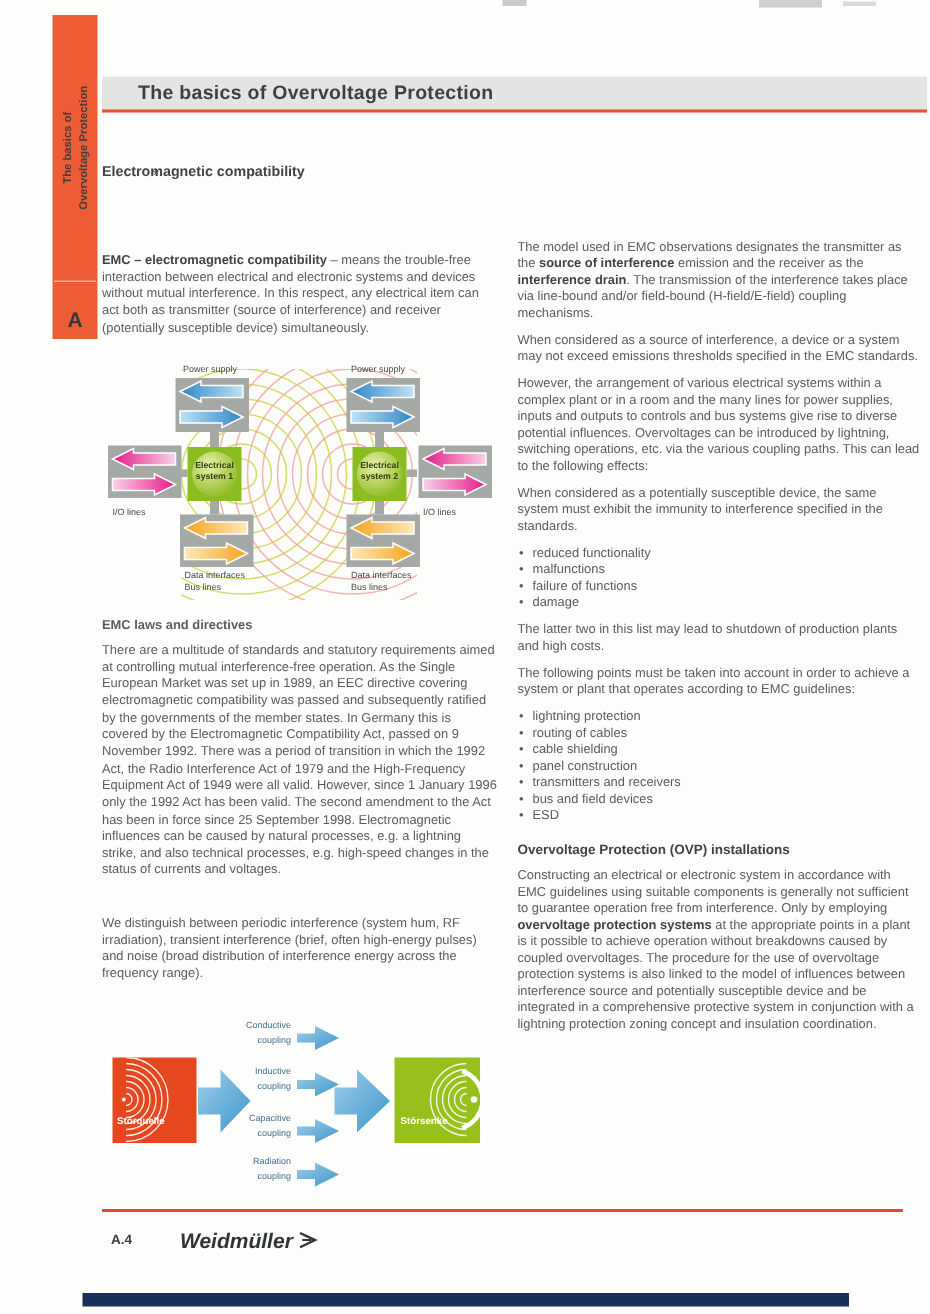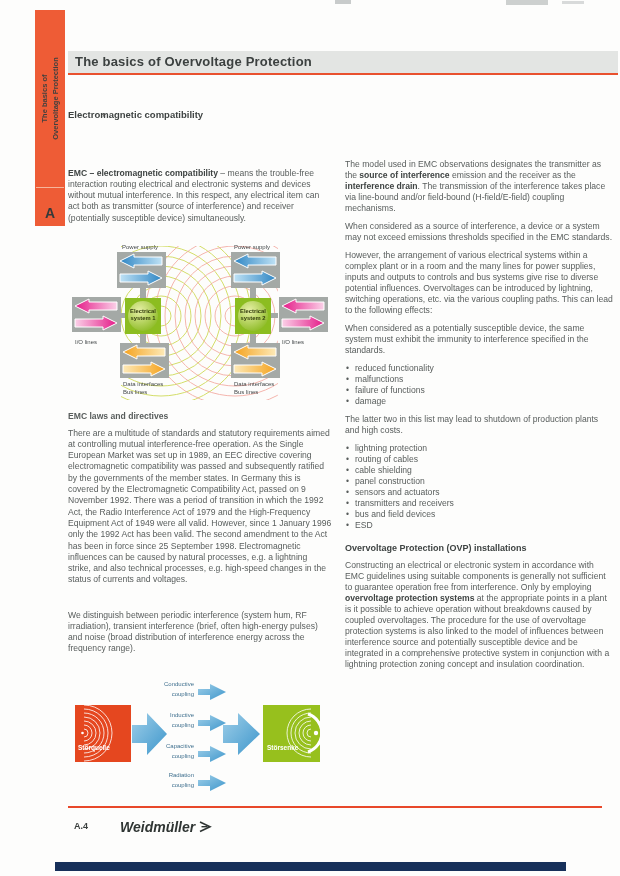--- a/index.html
+++ b/index.html
@@ -11,21 +11,21 @@
 
   
   .tab{position:absolute;left:35px;top:10px;width:30px;height:216px;background:#ee5c36;}
   .tab-divider{position:absolute;left:1px;top:177px;width:28px;height:1px;background:#f6b59c;}
   .tab-rot-wrap{position:absolute;left:0;top:0;width:30px;height:177px;overflow:hidden;}
   .tab-rot{position:absolute;left:0;top:177px;width:177px;height:30px;transform:rotate(-90deg);transform-origin:0 0;text-align:center;font-size:7.5px;font-weight:bold;color:#41403f;line-height:11px;padding-top:4px;box-sizing:border-box;}
   .tab-letter{position:absolute;left:0;bottom:5px;width:100%;text-align:center;font-size:14px;font-weight:bold;color:#343a3a;}
 
   
   .titlebar{position:absolute;left:68px;top:51px;width:550px;height:22px;background:#e3e5e3;border-bottom:2px solid #e9512e;}
-  .titlebar .t{font-size:13px;font-weight:bold;color:#3c4140;line-height:22px;padding-left:7px;letter-spacing:.2px;}
+  .titlebar .t{font-size:13px;font-weight:bold;color:#3c4140;line-height:22px;padding-left:24px;letter-spacing:.2px;}
   .subtitle{position:absolute;left:68px;top:90px;font-size:9.5px;font-weight:bold;color:#3f4443;margin-top:19px;}
   .fnmark{position:absolute;left:102px;top:112px;font-size:10px;color:#4a4a4a;}
 
   
   .col{position:absolute;font-size:8.6px;line-height:11.3px;color:#585d5c;}
   .col p{margin:0 0 8px 0;}
   .col .b{font-weight:bold;color:#3f4443;}
   .col h3{margin:0 0 6px 0;font-size:9px;color:#3f4443;}
   .col-right{left:345px;top:159px;width:268px;line-height:11px;}
   .col-right p{margin:0 0 7px 0;}
@@ -76,21 +76,21 @@
     <div class="tab-divider"></div>
     <div class="tab-letter">A</div>
   </div>
 
   <div class="titlebar">
     <div class="t">The basics of Overvoltage Protection</div>
   </div>
   <div class="subtitle">Electromagnetic compatibility</div>
   <div class="fnmark">*</div>
 
-  <p class="col abs intro"><span class="b">EMC – electromagnetic compatibility</span><span> – means the trouble-free interaction routing electrical and electronic systems and devices without mutual interference. In this respect, any electrical item can act both as transmitter (source of interference) and receiver (potentially susceptible device) simultaneously.</span></p>
+  <p class="col abs intro"><span class="b">EMC – electromagnetic compatibility</span><span> – means the trouble-free interaction between electrical and electronic systems and devices without mutual interference. In this respect, any electrical item can act both as transmitter (source of interference) and receiver (potentially susceptible device) simultaneously.</span></p>
 
   <div class="diag d1">
     <svg width="263" height="154" viewBox="0 0 263 154">
       <defs>
         <clipPath id="waveClip">
             <rect x="53" y="0" width="157" height="154"></rect>
           </clipPath>
         <clipPath id="srcClip">
             <rect x="7" y="29" width="56" height="57"></rect>
           </clipPath>
@@ -299,26 +299,26 @@
     <p>When considered as a source of interference, a device or a system may not exceed emissions thresholds specified in the EMC standards.</p>
     <p>However, the arrangement of various electrical systems within a complex plant or in a room and the many lines for power supplies, inputs and outputs to controls and bus systems give rise to diverse potential influences. Overvoltages can be introduced by lightning, switching operations, etc. via the various coupling paths. This can lead to the following effects:</p>
     <p>When considered as a potentially susceptible device, the same system must exhibit the immunity to interference specified in the standards.</p>
     <ul class="dots">
       <li>reduced functionality</li>
       <li>malfunctions</li>
       <li>failure of functions</li>
       <li>damage</li>
     </ul>
     <p>The latter two in this list may lead to shutdown of production plants and high costs.</p>
+    <p>The following points must be taken into account in order to achieve a system or plant that operates according to EMC guidelines:</p>
     <ul class="dots">
       <li>lightning protection</li>
       <li>routing of cables</li>
       <li>cable shielding</li>
       <li>panel construction</li>
-      <li>sensors and actuators</li>
       <li>transmitters and receivers</li>
       <li>bus and field devices</li>
       <li>ESD</li>
     </ul>
     <h3 class="ovp-h">Overvoltage Protection (OVP) installations</h3>
     <p><span>Constructing an electrical or electronic system in accordance with EMC guidelines using suitable components is generally not sufficient to guarantee operation free from interference. Only by employing </span><span class="b">overvoltage protection systems</span><span> at the appropriate points in a plant is it possible to achieve operation without breakdowns caused by coupled overvoltages. The procedure for the use of overvoltage protection systems is also linked to the model of influences between interference source and potentially susceptible device and be integrated in a comprehensive protective system in conjunction with a lightning protection zoning concept and insulation coordination.</span></p>
   </div>
 
   <div class="rule-red"></div>
   <div class="pageno">A.4</div>

